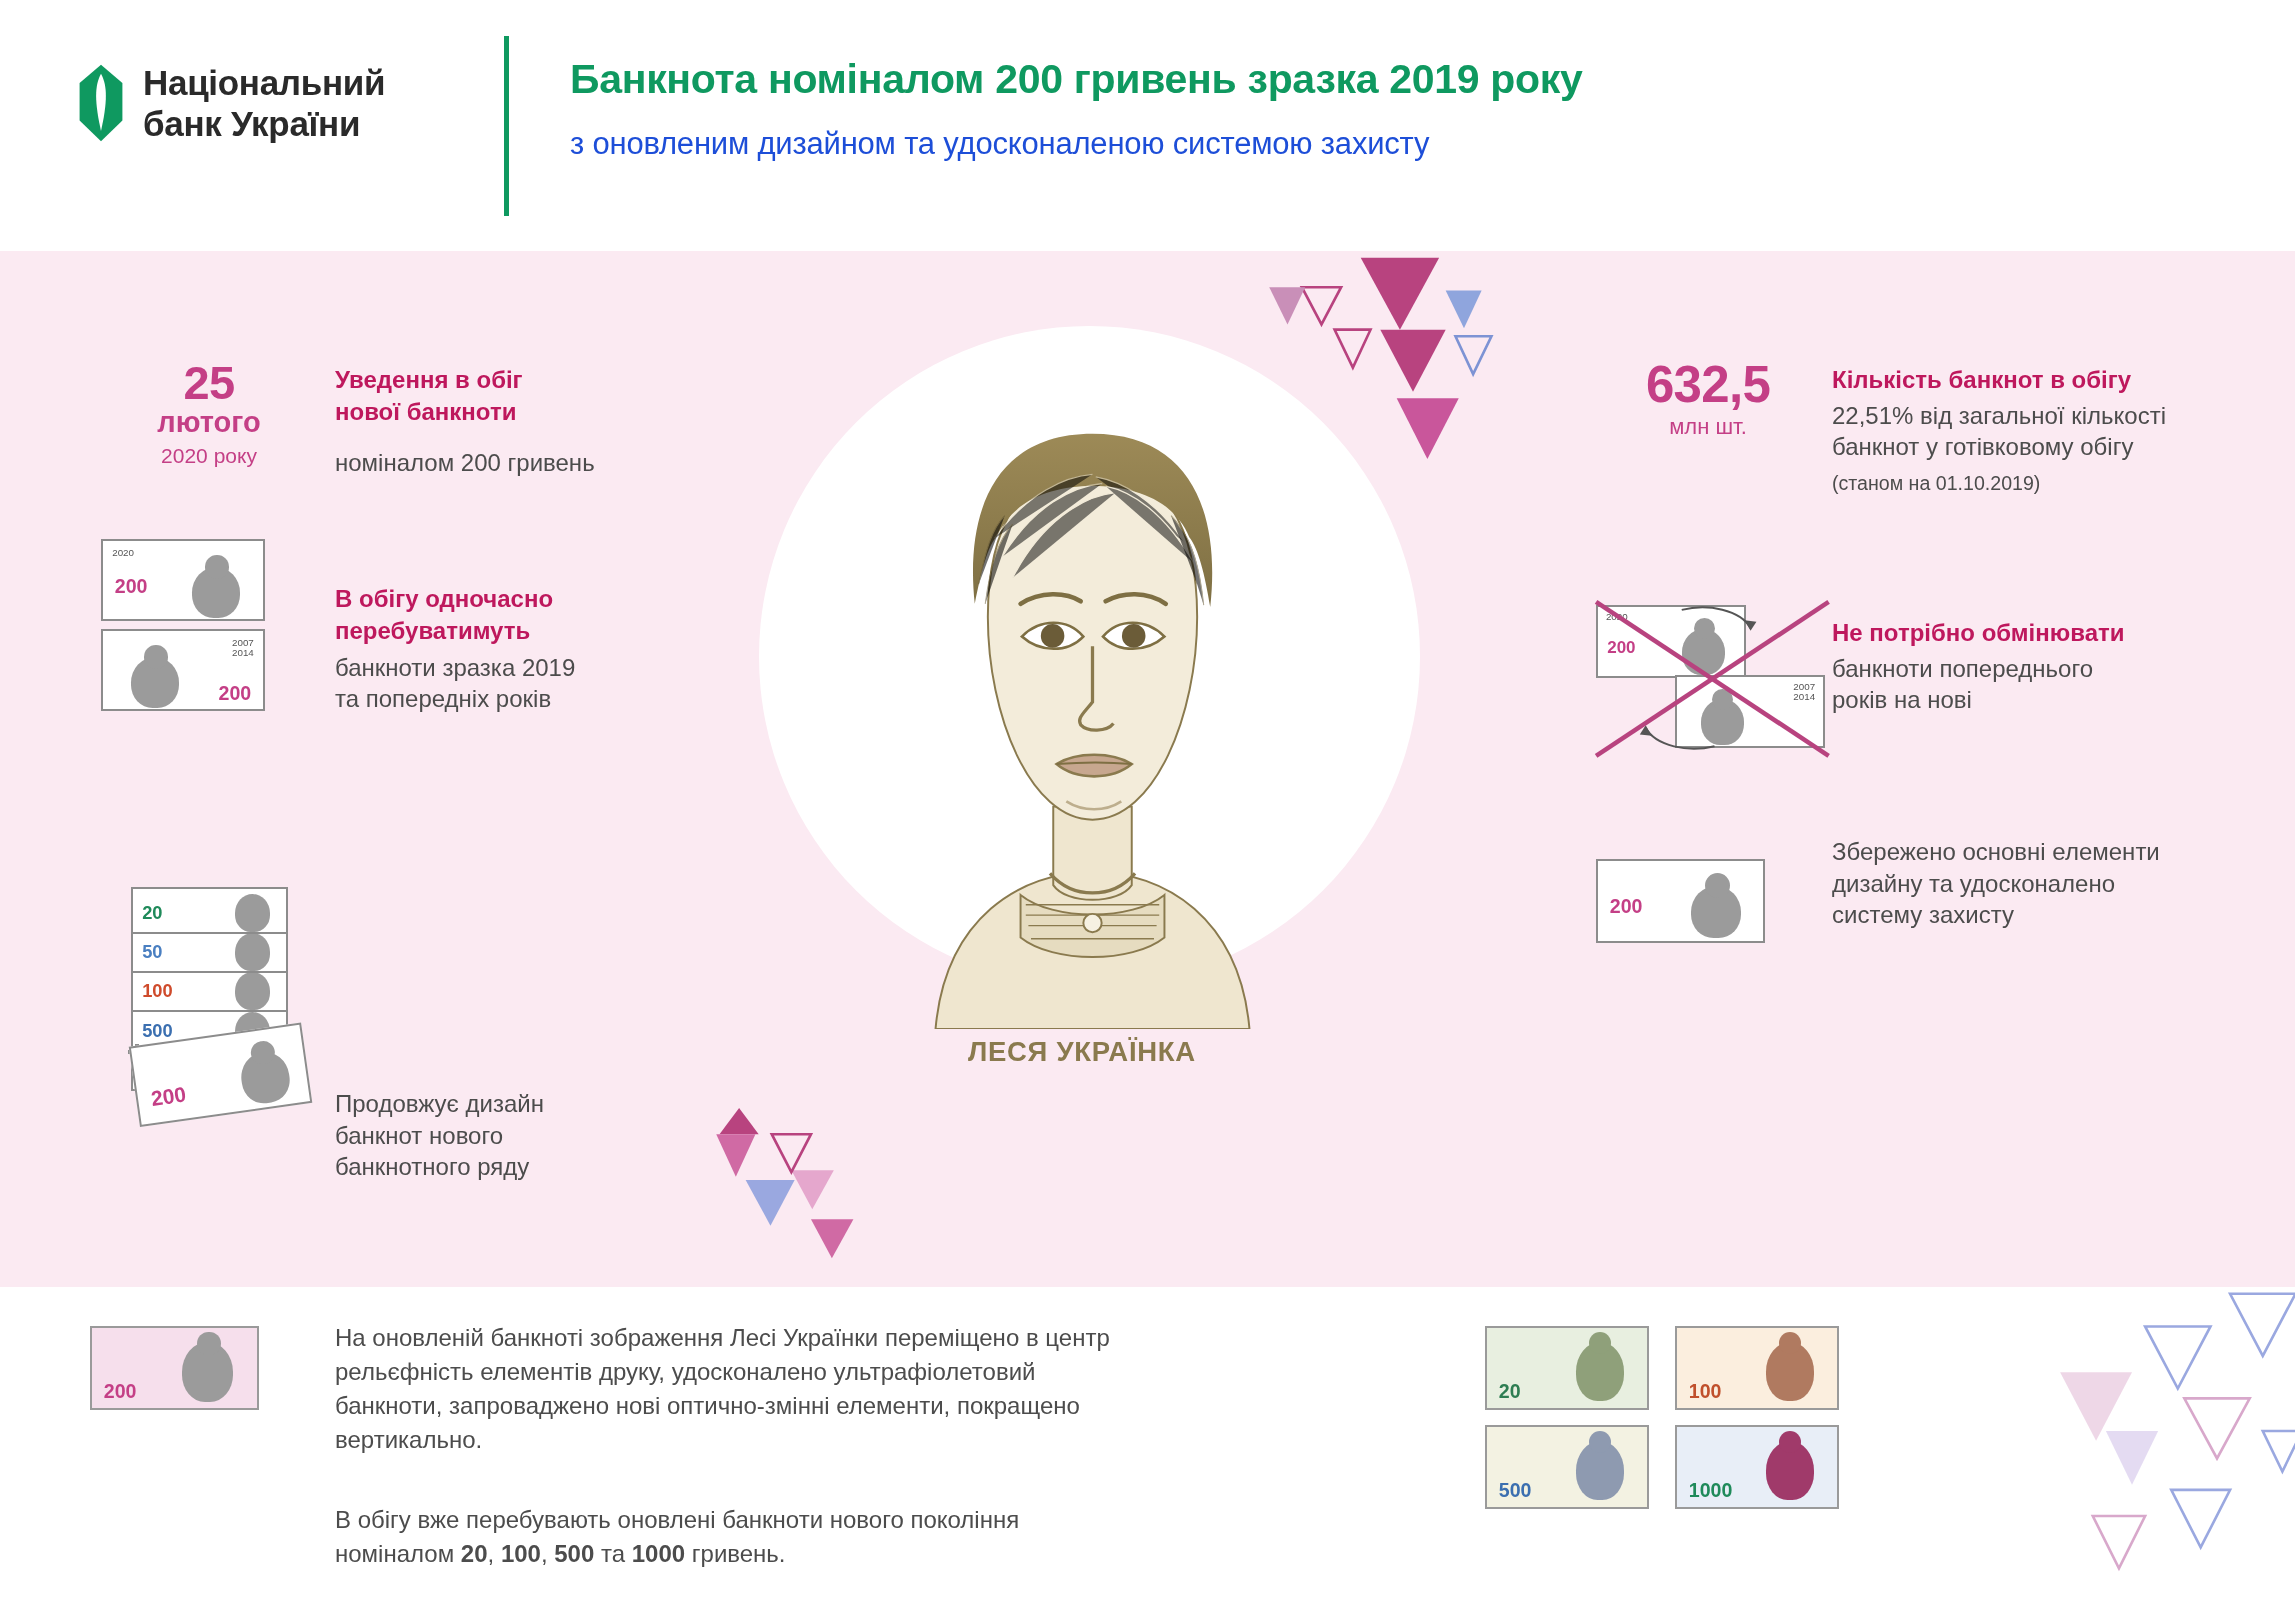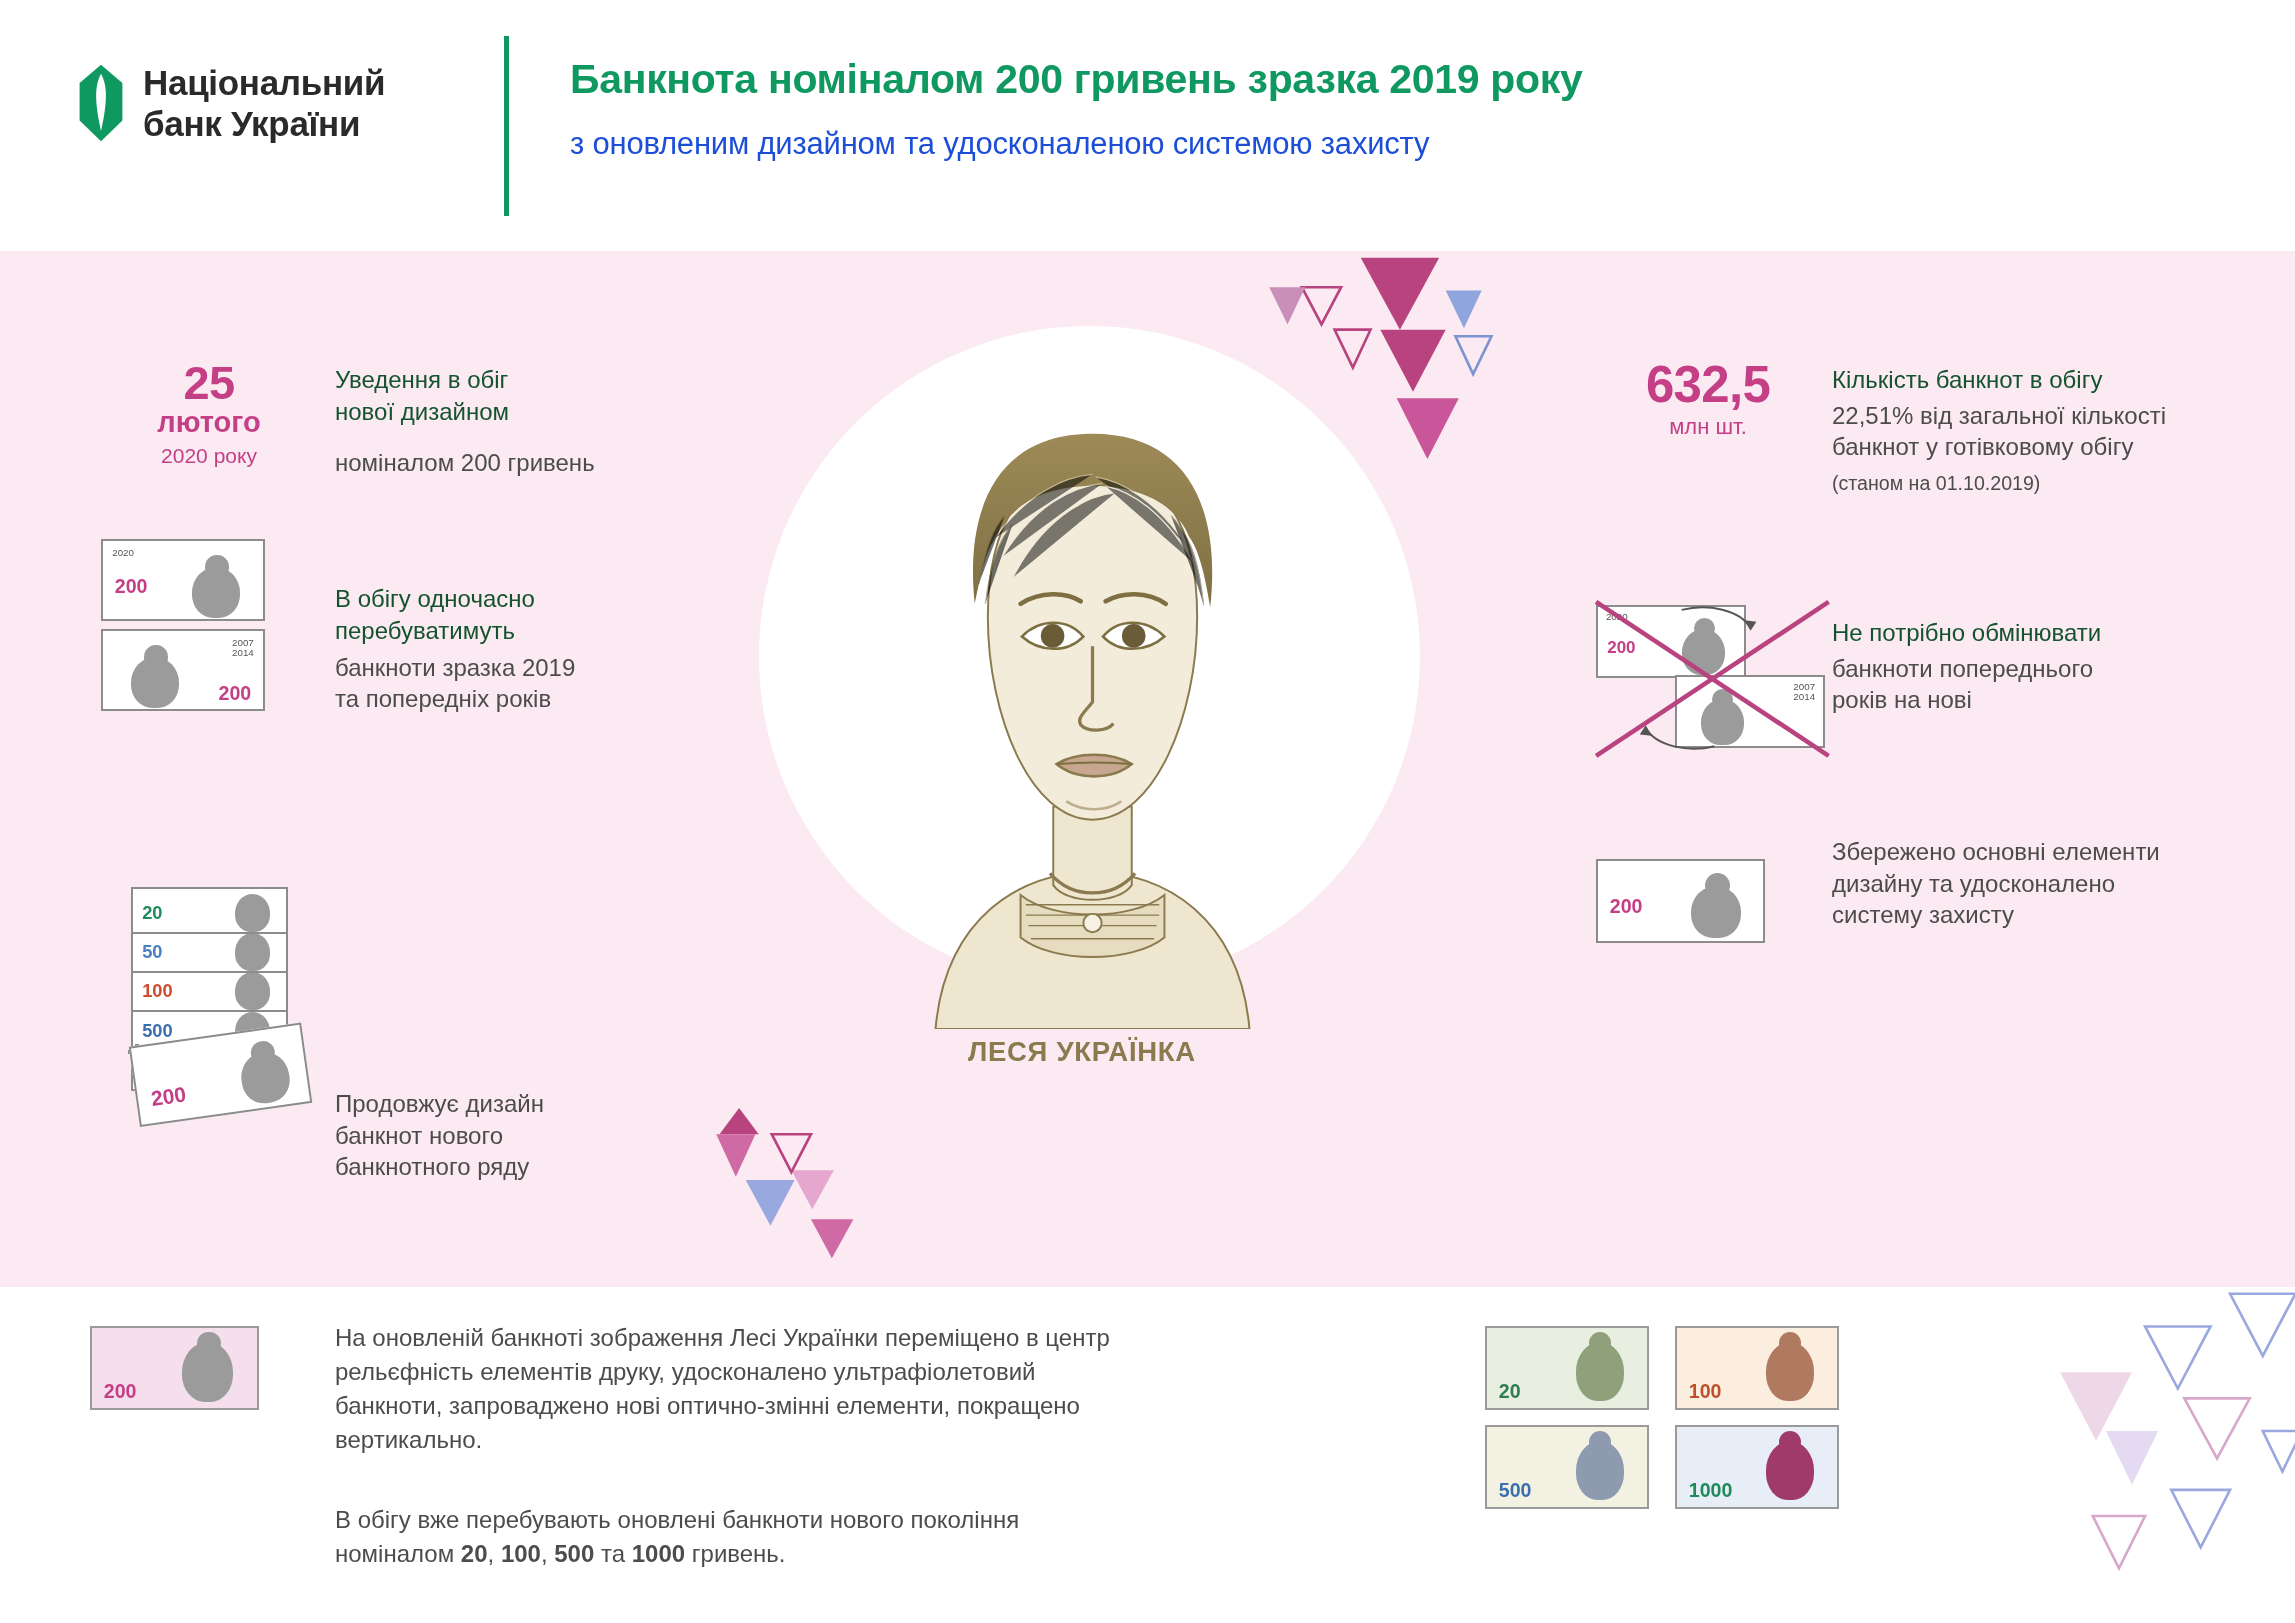--- a/index.html
+++ b/index.html
@@ -24,21 +24,21 @@
   .panel { position: absolute; left: 0; top: 251px; width: 2295px; height: 1037px; background: #fbeaf2; overflow: hidden; }
 
   
   .circle { position: absolute; left: 759px; top: 75px; width: 661px; height: 661px; border-radius: 50%; background: #ffffff; }
 
   
   .row { position: absolute; }
   .bignum { font-size: 47px; font-weight: bold; color: #c43f86; line-height: 1; letter-spacing: -0.7px; }
   .bigunit { font-size: 29px; font-weight: bold; color: #c43f86; line-height: 1.15; }
   .bigsub { font-size: 21px; color: #c43f86; line-height: 1.2; margin-top: 3.9px; }
-  .t-strong { font-size: 24px; font-weight: normal; color: #14532d; line-height: 1.32; }
+  .t-strong { font-size: 24px; font-weight: bold; color: #be185d; line-height: 1.32; }
   .t-body { font-size: 24px; color: #4c4c4c; line-height: 1.32; }
   .t-small { font-size: 19.6px; color: #4c4c4c; line-height: 1.3; }
 
   
   .note { position: absolute; background: #ffffff; border: 2px solid #8c8c8c; }
   .note .dn { position: absolute; font-weight: bold; }
   .note .yr { position: absolute; font-size: 9.8px; color: #555; line-height: 1.05; text-align: center; }
   .portrait-oval {
     position: absolute; background: #9b9b9b; border-radius: 50% 50% 45% 45%;
   }
@@ -162,21 +162,21 @@
     <div class="name-label">ЛЕСЯ УКРАЇНКА</div>
 
     <div class="row" style="left:111px; top:108px; width:196px; text-align:center;">
       <div class="bignum">25</div>
       <div class="bigunit">лютого</div>
       <div class="bigsub">2020 року</div>
     </div>
 
     <div class="row" style="left:335px; top:113px; width:419px;">
       <div class="t-strong">Уведення в обіг</div>
-      <div class="t-strong">нової дизайном</div>
+      <div class="t-strong">нової банкноти</div>
       <div class="t-body" style="margin-top:20px;">номіналом 200 гривень</div>
     </div>
 
     <div>
       <div class="note" style="left:101px; top:288px; width:164px; height:82px;">
         <div class="yr" style="left:9.2px; top:6.5px; text-align:left;">2020</div>
         <div class="dn" style="left:11.8px; top:34px; font-size:19.6px; color:#c43f86;">200</div>
         <div class="portrait-oval" style="left:89px; top:26px; width:48px; height:51px;"></div>
         <div class="portrait-head" style="left:102px; top:14.4px; width:23.6px; height:23.6px;"></div>
       </div>

